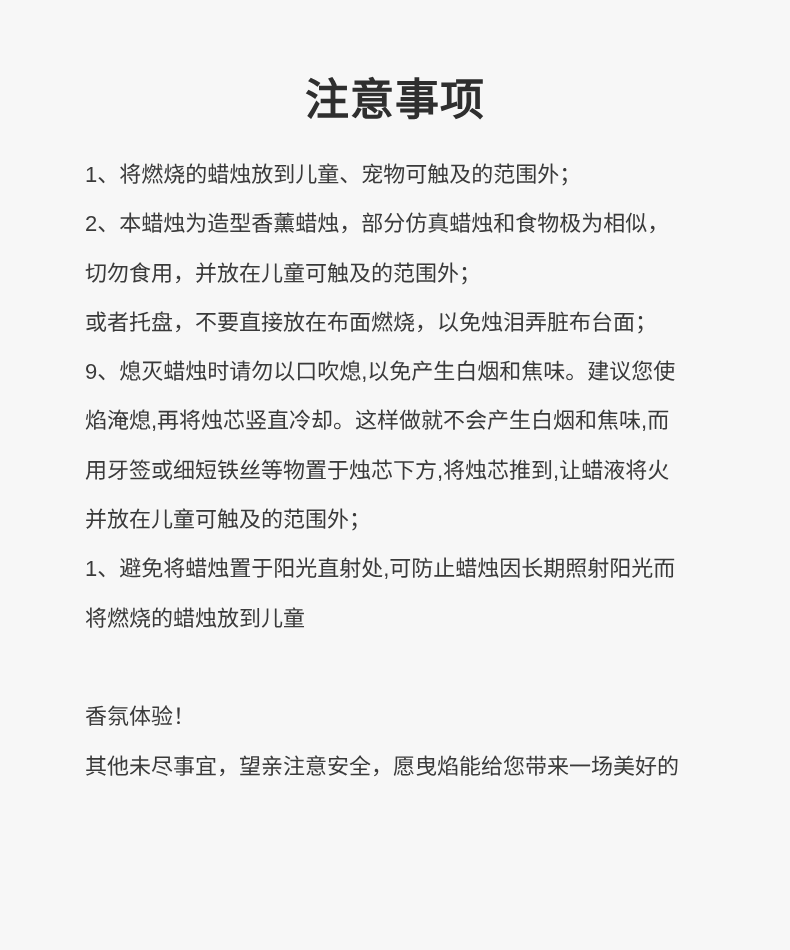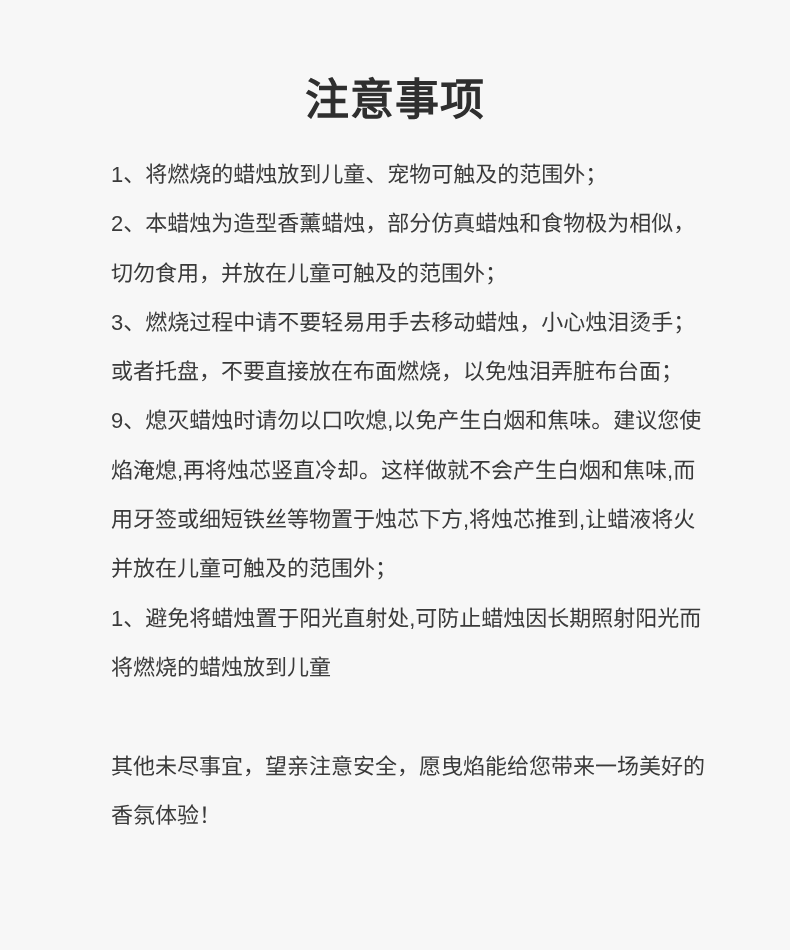--- a/index.html
+++ b/index.html
@@ -27,45 +27,44 @@
     height: 108px; 
     line-height: 48px;
     text-align: center;
     font-size: 44px;
     font-weight: 700;
     color: var(--title-text);
     letter-spacing: 1px;
   }
   .notice-body {
     margin-top: 26px;
-    padding: 0 111px;
+    padding: 0 85px;
   }
   .line {
     font-size: 22px;
     line-height: 49.3px;
     min-height: 49.3px;
     color: var(--body-text);
     white-space: nowrap;
     font-weight: 400;
   }
 </style>
 </head>
 <body>
 
 <div class="page">
   <h1 class="notice-title">注意事项</h1>
   <div class="notice-body">
       <div class="line">1、将燃烧的蜡烛放到儿童、宠物可触及的范围外；</div>
       <div class="line">2、本蜡烛为造型香薰蜡烛，部分仿真蜡烛和食物极为相似，</div>
       <div class="line">切勿食用，并放在儿童可触及的范围外；</div>
-      <div class="line">3、燃烧过程中请不要轻易用手去移动蜡烛，小心烛泪烫手；</div>
       <div class="line">或者托盘，不要直接放在布面燃烧，以免烛泪弄脏布台面；</div>
       <div class="line">9、熄灭蜡烛时请勿以口吹熄,以免产生白烟和焦味。建议您使</div>
       <div class="line">焰淹熄,再将烛芯竖直冷却。这样做就不会产生白烟和焦味,而</div>
       <div class="line">用牙签或细短铁丝等物置于烛芯下方,将烛芯推到,让蜡液将火</div>
       <div class="line">并放在儿童可触及的范围外；</div>
       <div class="line">1、避免将蜡烛置于阳光直射处,可防止蜡烛因长期照射阳光而</div>
       <div class="line">将燃烧的蜡烛放到儿童</div>
       <div class="line">&nbsp;</div>
+      <div class="line">香氛体验！</div>
       <div class="line">其他未尽事宜，望亲注意安全，愿曳焰能给您带来一场美好的</div>
-      <div class="line">香氛体验！</div>
     </div>
 </div>
 
 </body></html>

